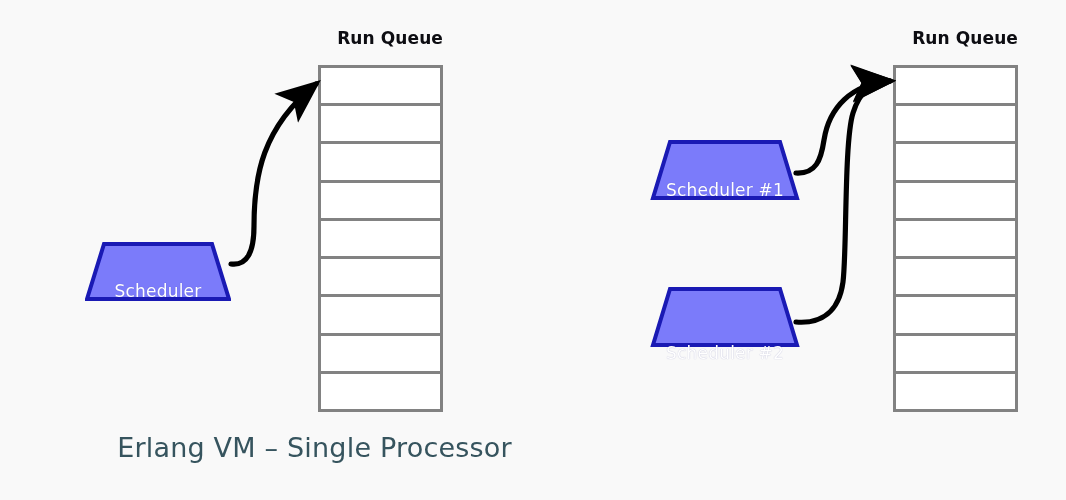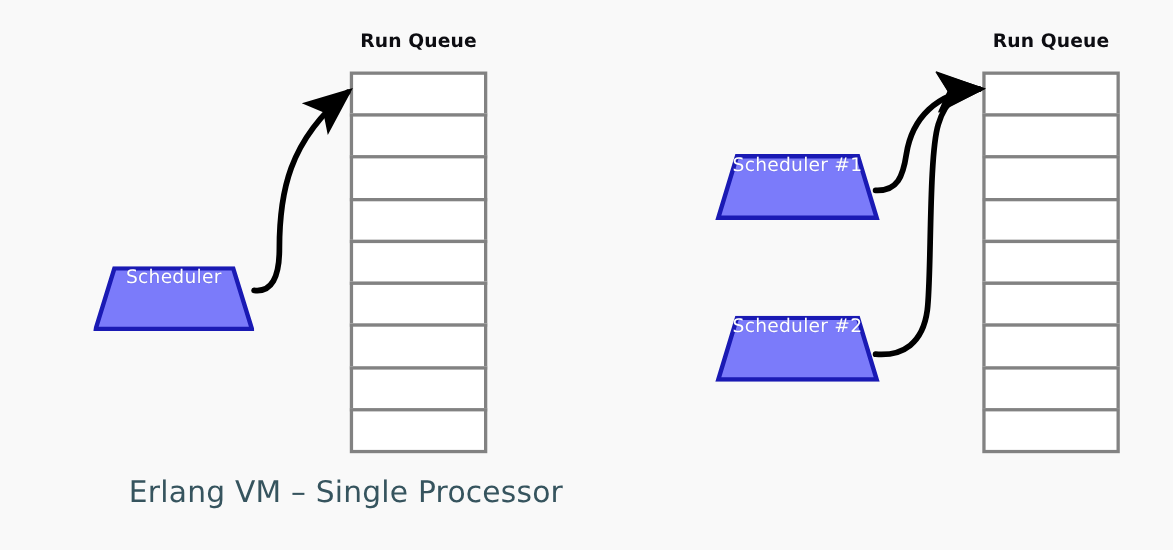--- a/index.html
+++ b/index.html
@@ -27,21 +27,21 @@
   #panel-single { left: 0; width: 533px; }
   #panel-smp    { left: 533px; width: 533px; }
 
   .queue-label {
     position: absolute;
     font-size: 17px;
     font-weight: 700;
     color: #0d0d12;
     letter-spacing: 0.1px;
     white-space: nowrap;
-    text-align: center;
+    text-align: right;
     font-family: "DejaVu Sans", sans-serif;
   }
 
   .queue {
     position: absolute;
     display: flex;
     flex-direction: column;
     box-sizing: border-box;
   }
   .queue-cell {
@@ -49,21 +49,21 @@
     box-sizing: border-box;
     background: #ffffff;
     border: 3px solid #828282;
     margin-bottom: -3px;
   }
   .queue-cell:last-child { margin-bottom: 0; }
 
   .scheduler {
     position: absolute;
     display: flex;
-    align-items: flex-start;
+    align-items: flex-end;
     justify-content: center;
   }
   .scheduler .shape {
     position: absolute;
     inset: 0;
   }
   .scheduler .sched-label {
     position: relative;
     z-index: 2;
     color: #ffffff;

